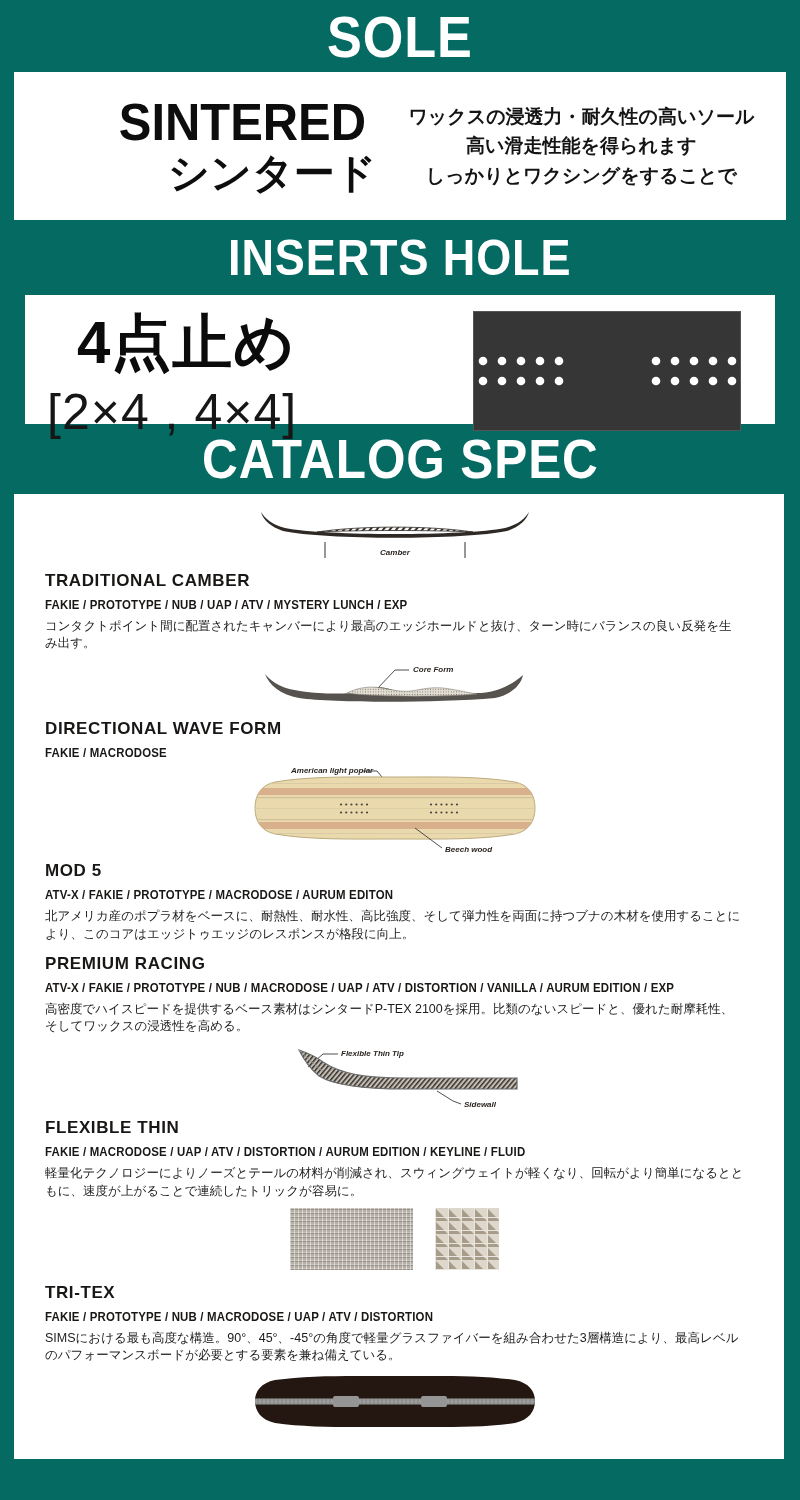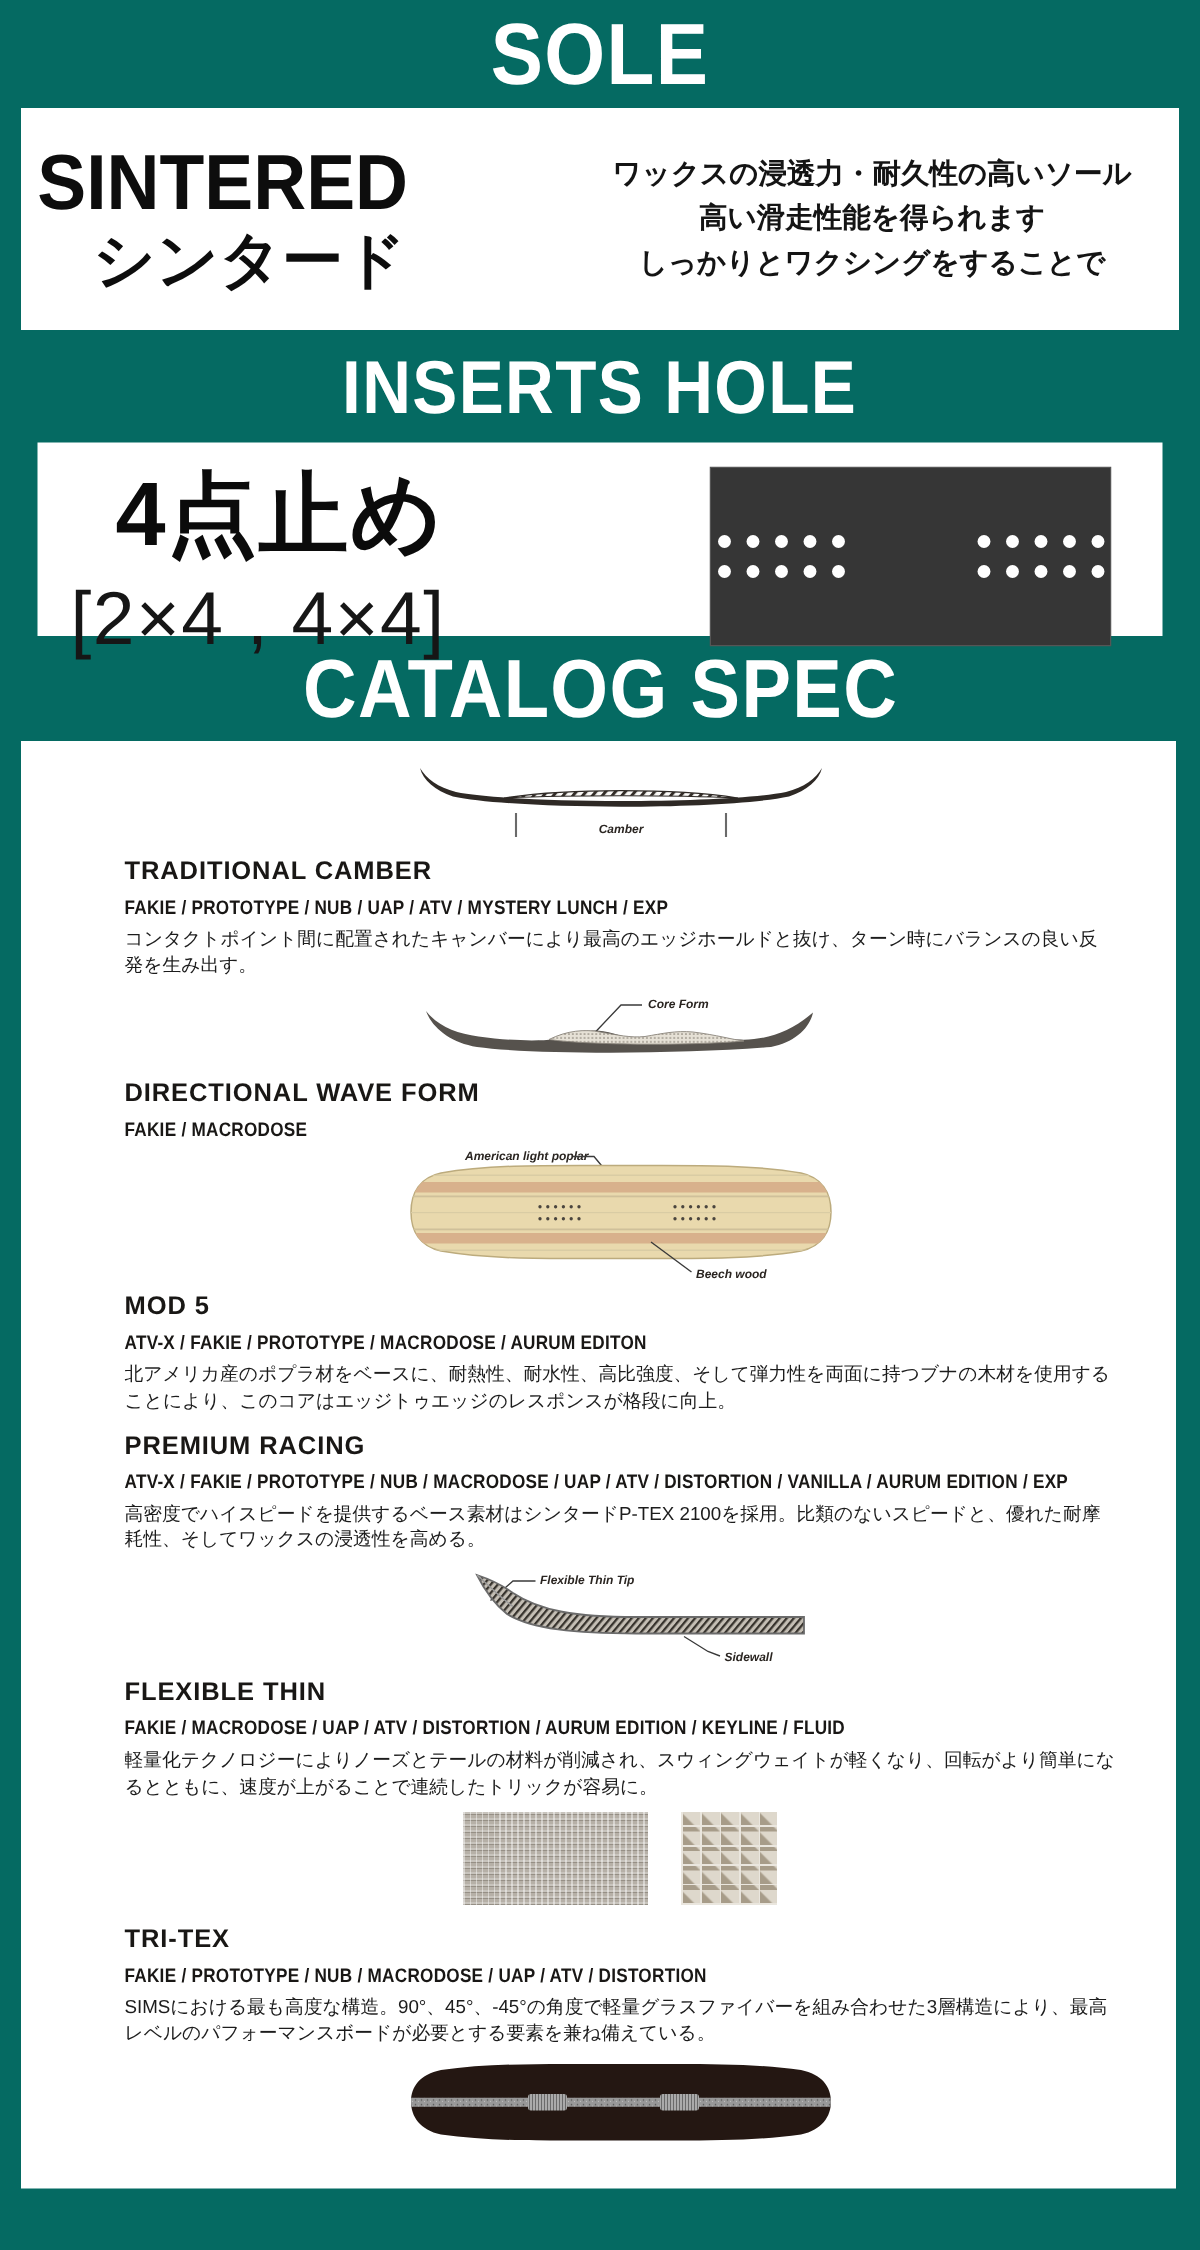--- a/index.html
+++ b/index.html
@@ -12,34 +12,34 @@
   .banner span { display:inline-block; transform:scaleX(0.9); white-space:nowrap; letter-spacing:1px; }
   .banner-sole    { height:72px; font-size:58px; }
   .banner-inserts { height:75px; font-size:50px; }
   .banner-catalog { height:70px; font-size:55px; }
 
   
   .panel { background:#ffffff; }
 
   
   .sole-panel { margin:0 14px; height:148px; display:flex; align-items:center; }
-  .sole-left { width:47%; text-align:left; color:#0d0d0d; }
+  .sole-left { width:47%; text-align:right; color:#0d0d0d; }
   .sole-name-en { font-size:52px; font-weight:bold; line-height:1.02; letter-spacing:0; transform:scaleX(0.94); }
   .sole-name-ja { font-size:41px; font-weight:bold; line-height:1.1; margin-top:2px;padding-left:48px; }
   .sole-right { width:53%; text-align:center; font-size:19px; font-weight:600; line-height:1.55; color:#141414; }
 
   
   .inserts-panel { margin:0 25px; height:129px; position:relative; }
   .inserts-title { position:absolute; left:52px; top:8px; font-size:60px; font-weight:bold; letter-spacing:1px; color:#0b0b0b; }
   .inserts-sub { position:absolute; left:22px; top:88px; font-size:50px; font-weight:normal; letter-spacing:1px; color:#161616; }
   .inserts-fig { position:absolute; right:34px; top:16px; width:268px; height:120px; }
 
   
   .catalog-panel { margin:0 16px 0 14px; height:965px; overflow:hidden; }
-  .spec { padding-left:31px; padding-right:40px;margin-left:38px; }
+  .spec { padding-left:31px; padding-right:40px; }
   .fig { display:flex; justify-content:center; align-items:flex-start; }
   .spec-name { margin:0; font-size:17px; line-height:1.1; font-weight:bold; letter-spacing:0.6px; color:#191715; }
   .spec-models { margin:0; font-size:13px; line-height:1.1; font-weight:bold; letter-spacing:0.2px; color:#191715;
                  transform:scaleX(0.88); transform-origin:left center; white-space:nowrap; }
   .spec-desc { margin:0; font-size:12.5px; line-height:1.38; color:#1c1c1c; }
   .mt-name { margin-top:8px; } .mt-models { margin-top:7px; } .mt-desc { margin-top:6px; }
 
   .fig-camber  { margin-top:8px;  height:62px; }
   .fig-wave    { margin-top:10px; height:50px; }
   .fig-mod5    { margin-top:4px;  height:90px;text-align:center; }

